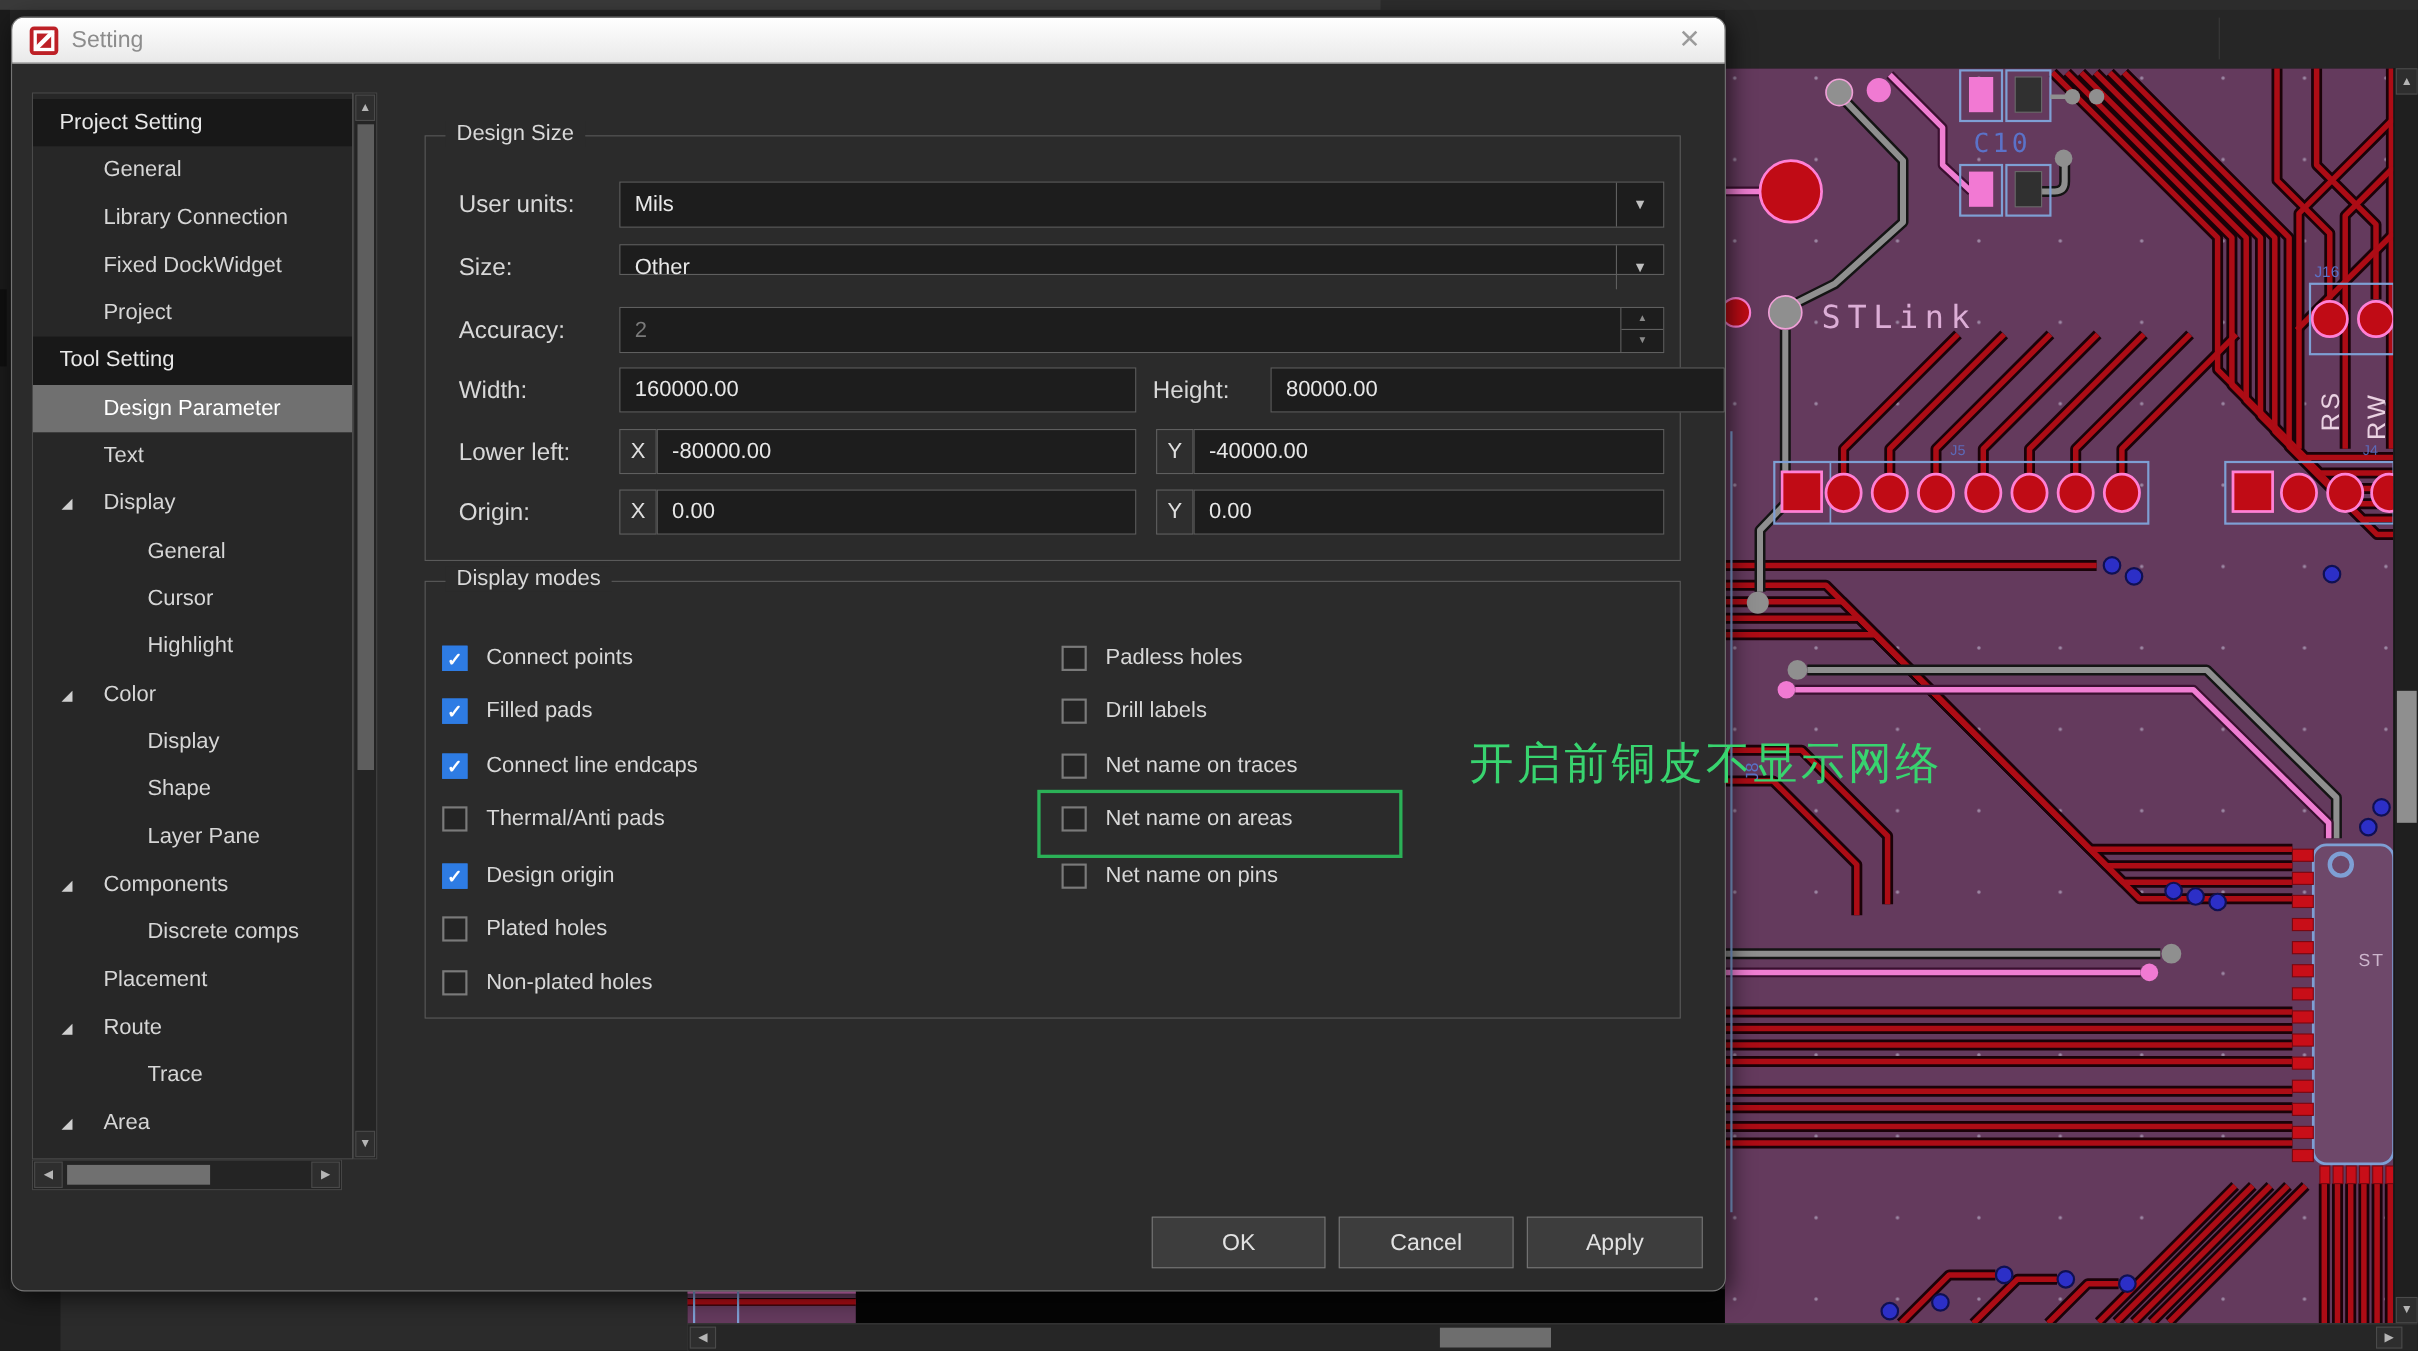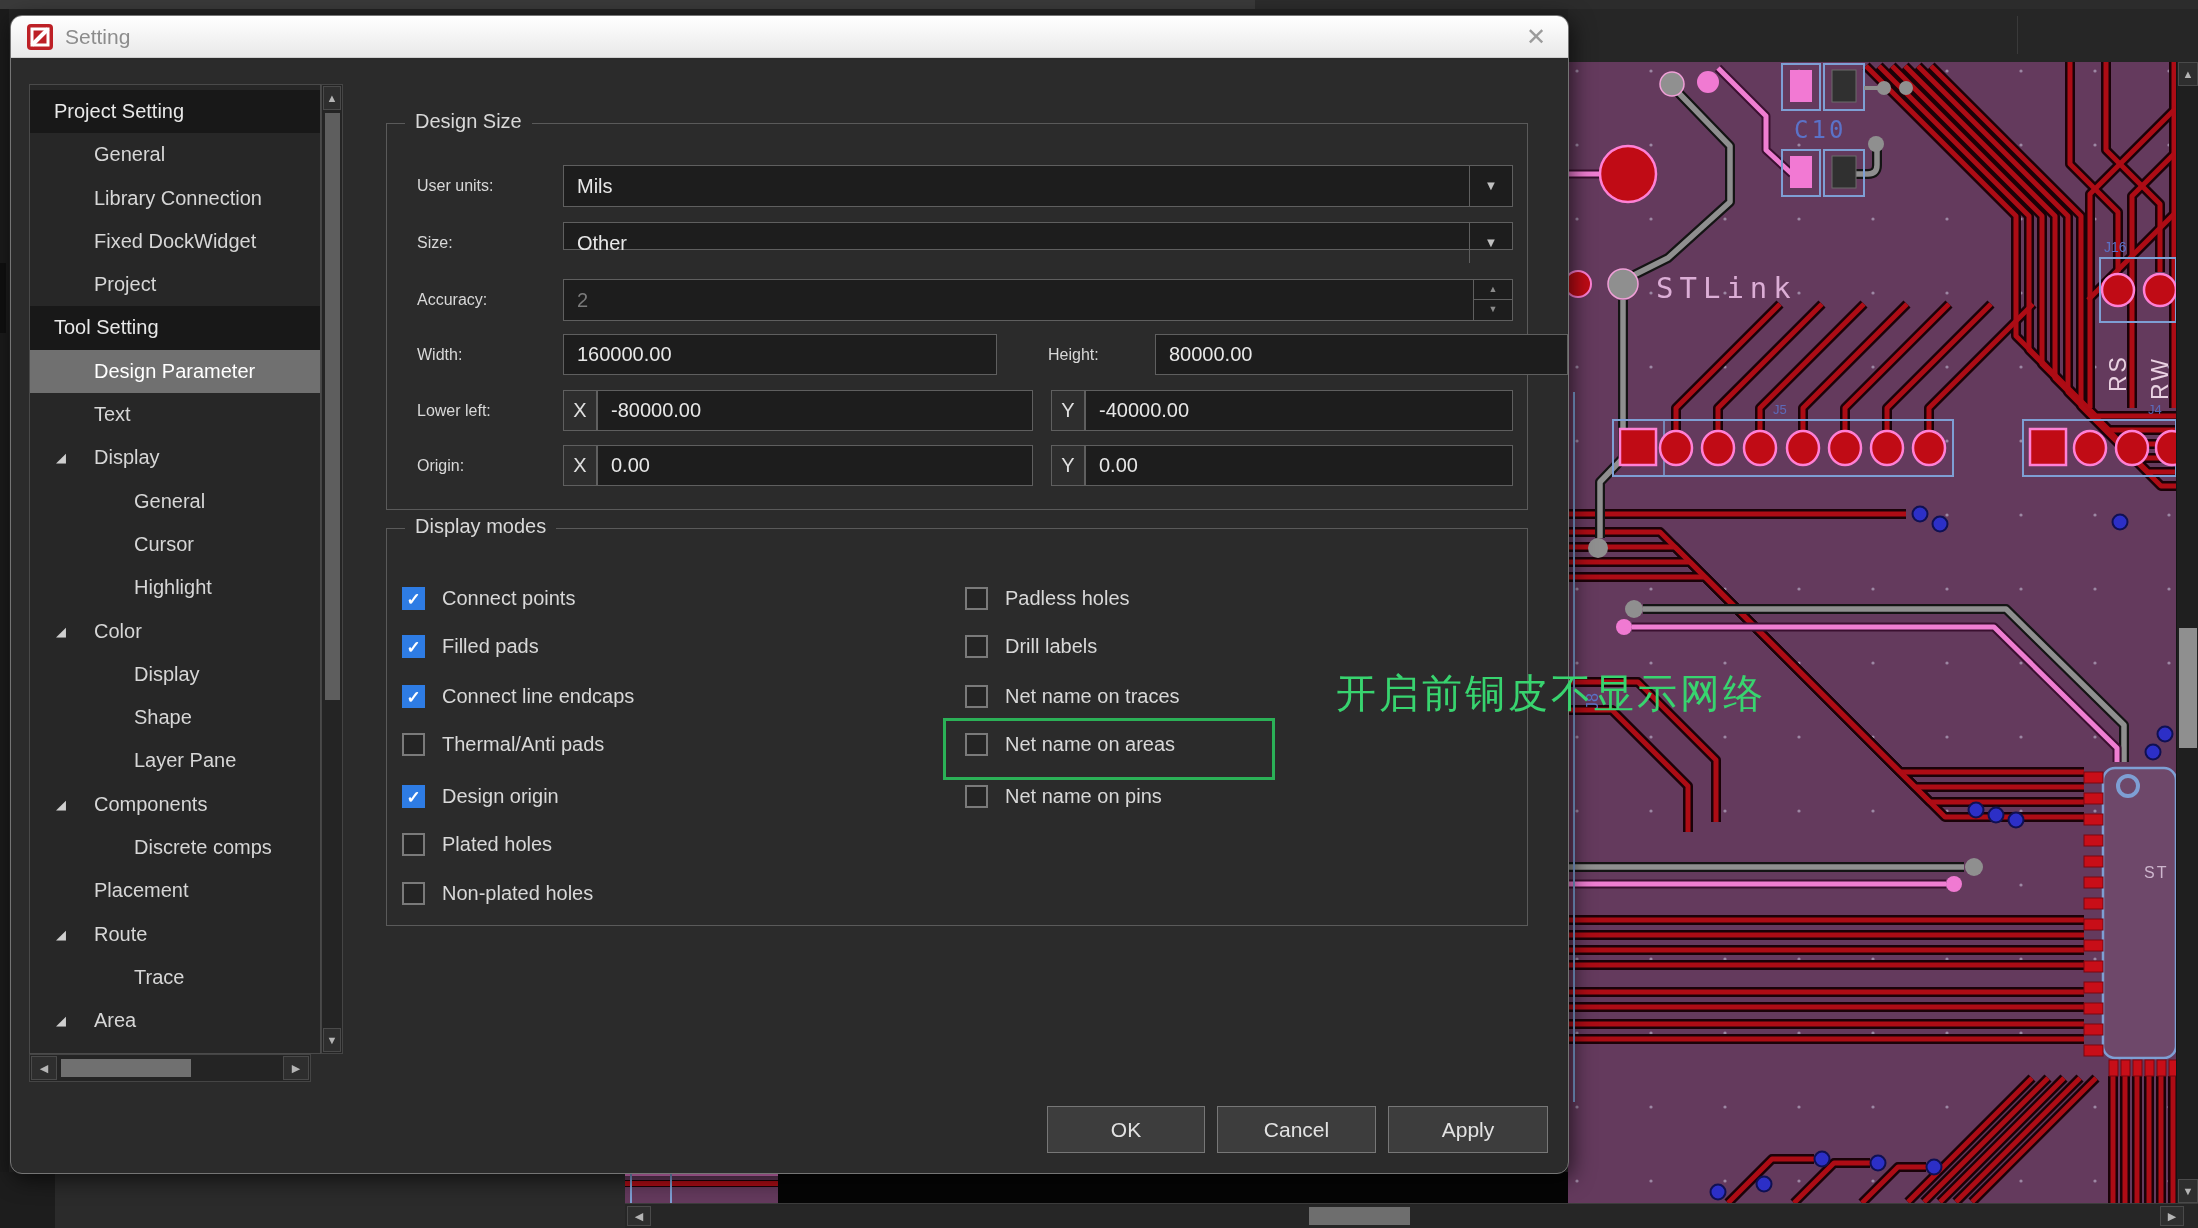--- a/index.html
+++ b/index.html
@@ -65,21 +65,21 @@
   .tvsb-down{left:1px;top:943px;width:18px;height:24px;line-height:23px;}
   .tree-hsb{left:0;top:970px;width:282px;height:28px;background:#242424;border:1px solid #454545;box-sizing:border-box;}
   .thsb-left{left:1px;top:1px;width:26px;height:24px;line-height:23px;}
   .thsb-thumb{left:31px;top:4px;width:130px;height:18px;background:#707070;}
   .thsb-right{left:253px;top:1px;width:26px;height:24px;line-height:23px;}
 
   
   .group{border:1px solid #5a5a5a;}
   .legend{position:absolute;top:-14px;left:18px;background:#2b2b2b;padding:0 10px;
           font-size:20px;color:#d8d8d8;}
-  .flabel{position:absolute;font-size:16px;color:#d8d8d8;}
+  .flabel{position:absolute;font-size:22px;color:#d8d8d8;}
   .field{position:absolute;background:#1d1d1d;border:1px solid #5f5f5f;box-sizing:border-box;
          color:#e8e8e8;font-size:20px;line-height:39px;padding-left:13px;white-space:nowrap;}
   .badge{position:absolute;background:#2e2e2e;border:1px solid #5f5f5f;box-sizing:border-box;
          color:#e0e0e0;font-size:20px;line-height:39px;text-align:center;}
   .combo-arrow{position:absolute;right:0;top:0;width:42px;height:39px;border-left:1px solid #5f5f5f;
                text-align:center;line-height:39px;font-size:13px;color:#c0c0c0;}
   .spin{position:absolute;right:0;top:0;width:38px;height:39px;border-left:1px solid #5f5f5f;}
   .spin div{height:19px;text-align:center;font-size:9px;color:#8b8b8b;line-height:19px;}
   .spin .up{border-bottom:1px solid #5f5f5f;}
   .disabled-val{color:#7a7a7a;}
@@ -395,21 +395,21 @@
       <div class="flabel" style="left:30px;top:155px;line-height:42px;">Accuracy:</div>
       <div class="field" style="left:176px;top:155px;width:950px;height:42px;line-height:40px;">
         <span class="disabled-val">2</span>
         <span class="spin" style="height:40px;">
           <div class="up">▲</div>
           <div>▼</div>
         </span>
       </div>
 
       <div class="flabel" style="left:30px;top:210px;line-height:41px;">Width:</div>
-      <div class="field" style="left:176px;top:210px;width:434px;height:41px;">160000.00</div>
+      <div class="field" style="left:176px;top:210px;width:470px;height:41px;">160000.00</div>
       <div class="flabel" style="left:661px;top:210px;line-height:41px;">Height:</div>
       <div class="field" style="left:768px;top:210px;width:413px;height:41px;">80000.00</div>
 
       <div class="flabel" style="left:30px;top:266px;line-height:41px;">Lower left:</div>
       <div class="badge" style="left:176px;top:266px;width:34px;height:41px;">X</div>
       <div class="field" style="left:210px;top:266px;width:436px;height:41px;">-80000.00</div>
       <div class="badge" style="left:664px;top:266px;width:34px;height:41px;">Y</div>
       <div class="field" style="left:698px;top:266px;width:428px;height:41px;">-40000.00</div>
 
       <div class="flabel" style="left:30px;top:321px;line-height:41px;">Origin:</div>

